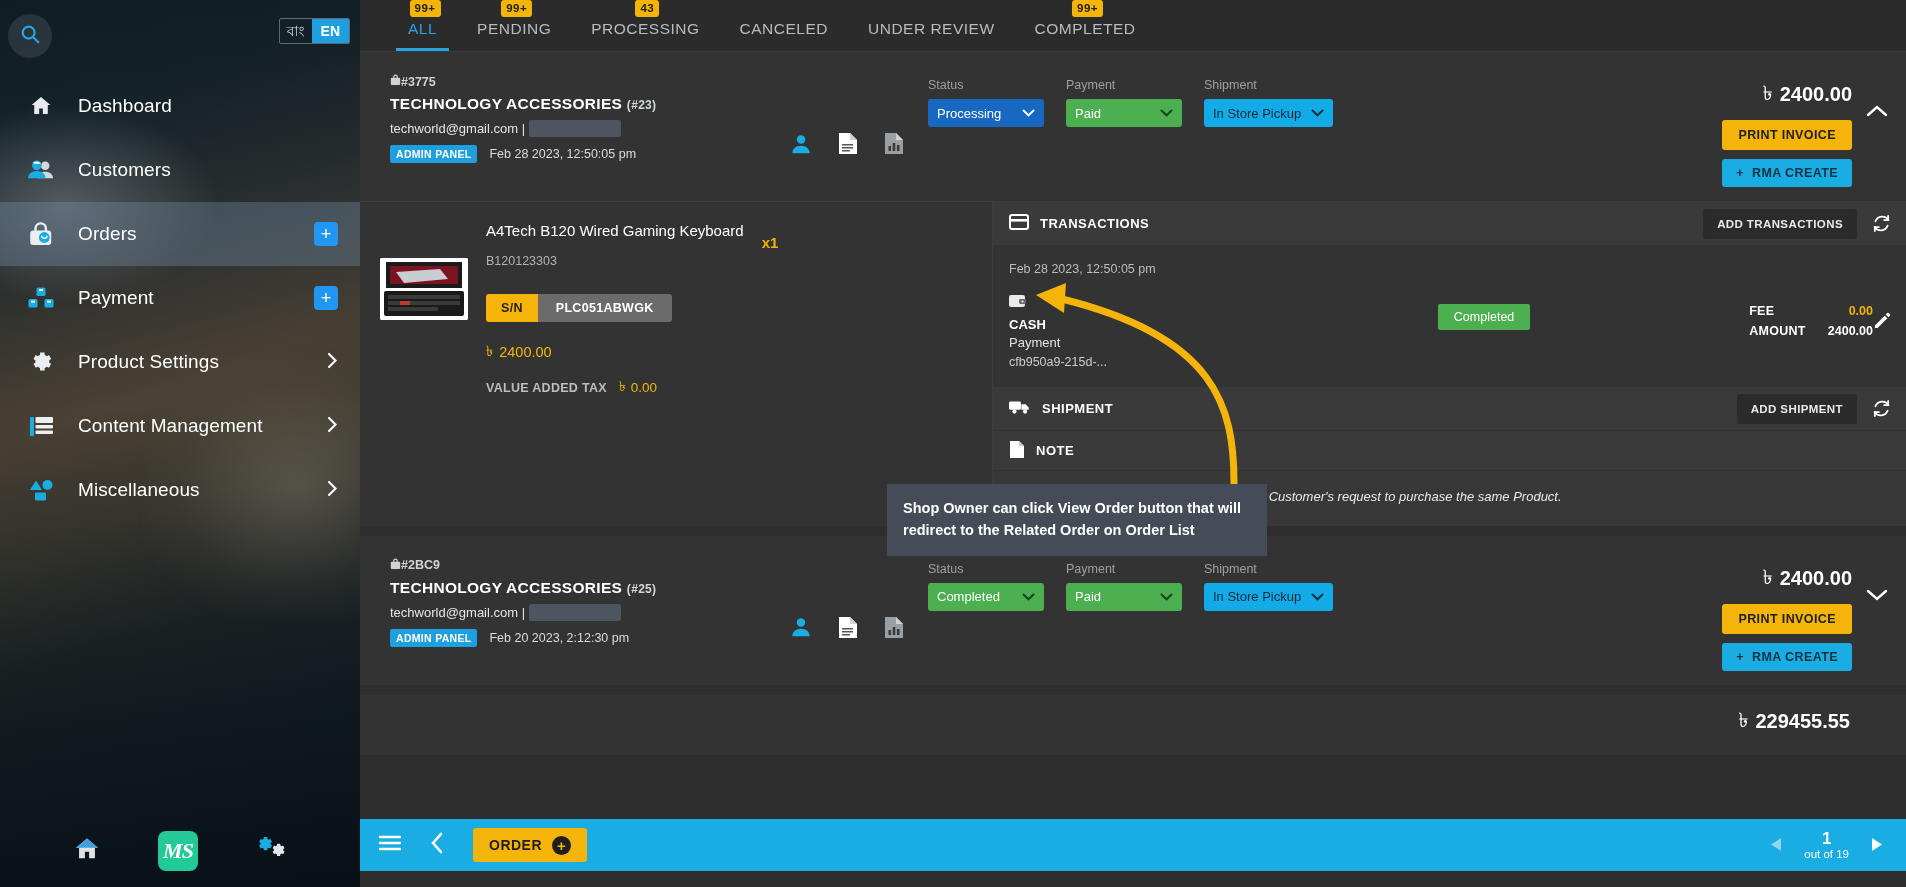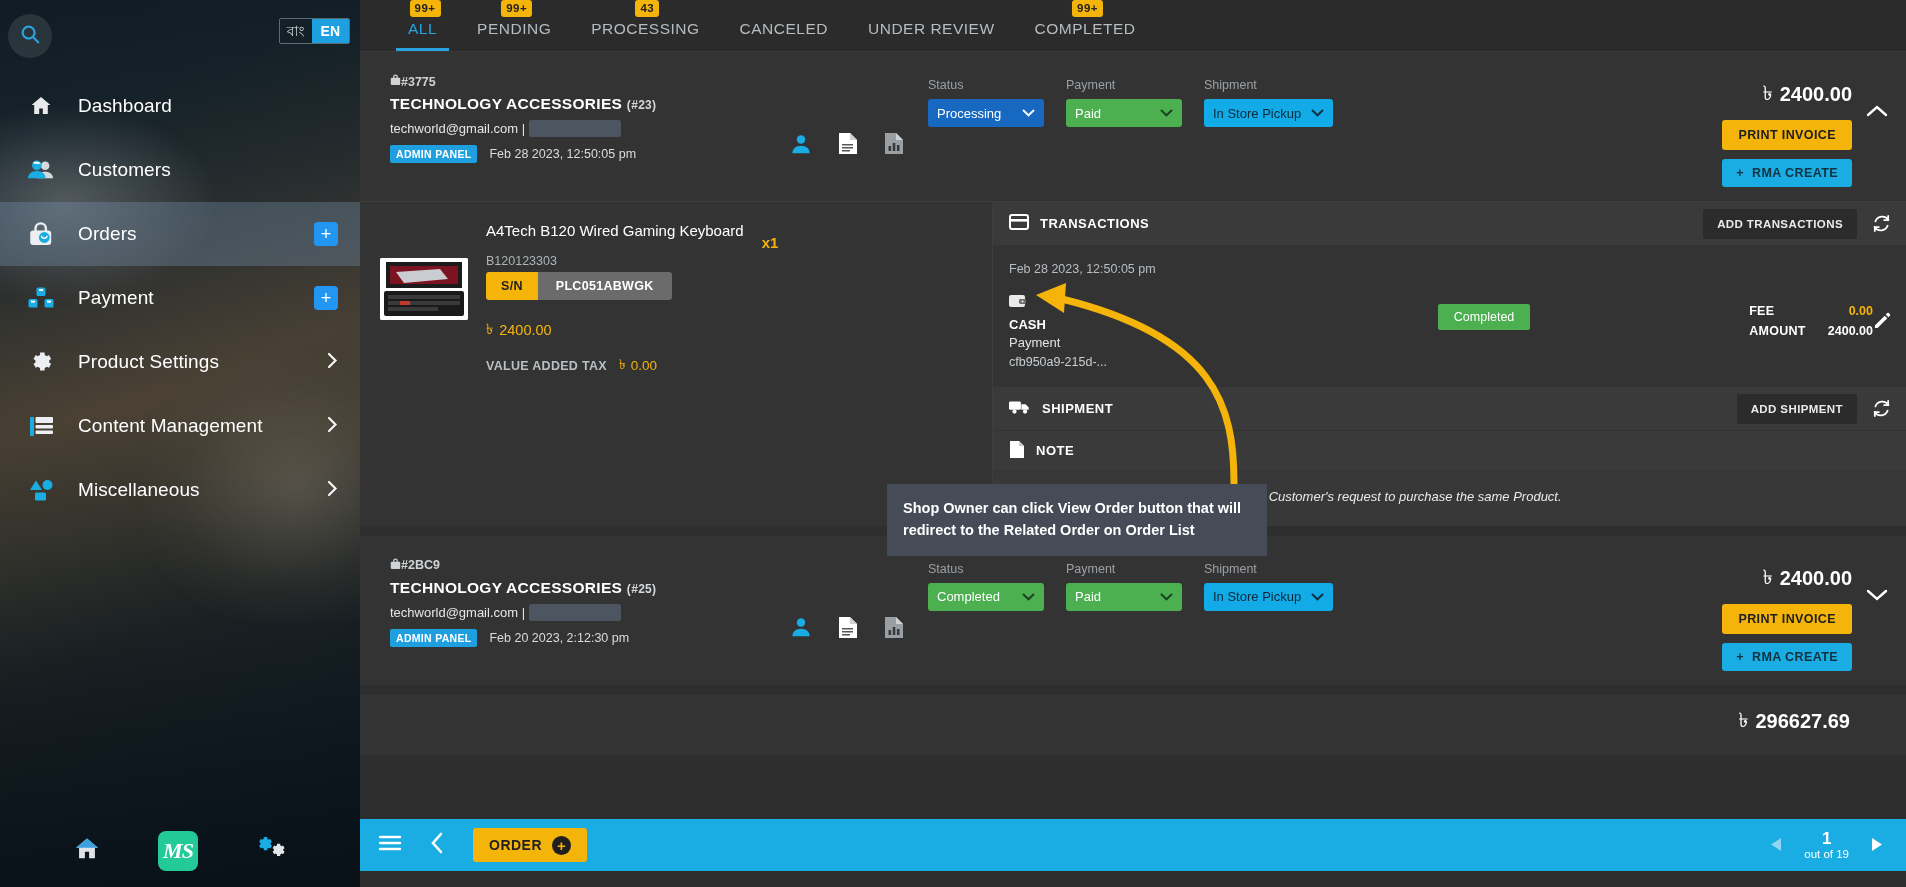--- a/index.html
+++ b/index.html
@@ -169,21 +169,21 @@
   .prod-row { display: flex; gap: 18px; }
   .prod-thumb {
     width: 88px; height: 62px; background: #fff; border-radius: 2px; margin-top: 36px;
     overflow: hidden; position: relative; flex: 0 0 88px;
   }
   .prod-info { flex: 1; }
   .prod-name-row { display: flex; align-items: flex-start; gap: 18px; }
   .prod-name { color: #ffffff; font-size: 15px; }
   .prod-qty { color: #f5b40a; font-weight: 700; font-size: 15px; padding-top: 12px; }
   .prod-sku { color: #aeb4b8; font-size: 12.5px; margin-top: 3px; }
-  .sn-row { display: flex; align-items: center; margin-top: 4px; }
+  .sn-row { display: flex; align-items: center; margin-top: 26px; }
   .sn-tag {
     background: #f5b40a; color: #1f1f1f; font-size: 12.5px; font-weight: 700;
     padding: 7px 15px; border-radius: 3px 0 0 3px; letter-spacing: .3px;
   }
   .sn-val {
     background: #6b6b6b; color: #ffffff; font-size: 12.5px; font-weight: 700;
     padding: 7px 18px; border-radius: 0 3px 3px 0; letter-spacing: .3px;
   }
   .prod-price { color: #f5b40a; font-size: 14.5px; margin-top: 18px; display: flex; align-items: center; gap: 6px; }
   .prod-vat { margin-top: 12px; display: flex; align-items: center; gap: 12px; }
@@ -819,21 +819,21 @@
             </div>
           </div>
         </div>
       </section>
 
       <div class="card-gap"></div>
 
       <section class="order-card" style="height:60px;">
         <div class="third-total">
           <span class="taka">৳</span>
-          <span>296627.69</span>
+          <span>229455.55</span>
         </div>
       </section>
 
     </div>
 
     <div class="bottombar">
       <div class="bb-left">
         <span>
           <svg width="24" height="18" viewBox="0 0 24 18" stroke="#ffffff" stroke-width="2.4" stroke-linecap="round">
               <path d="M2 3h20"></path>

